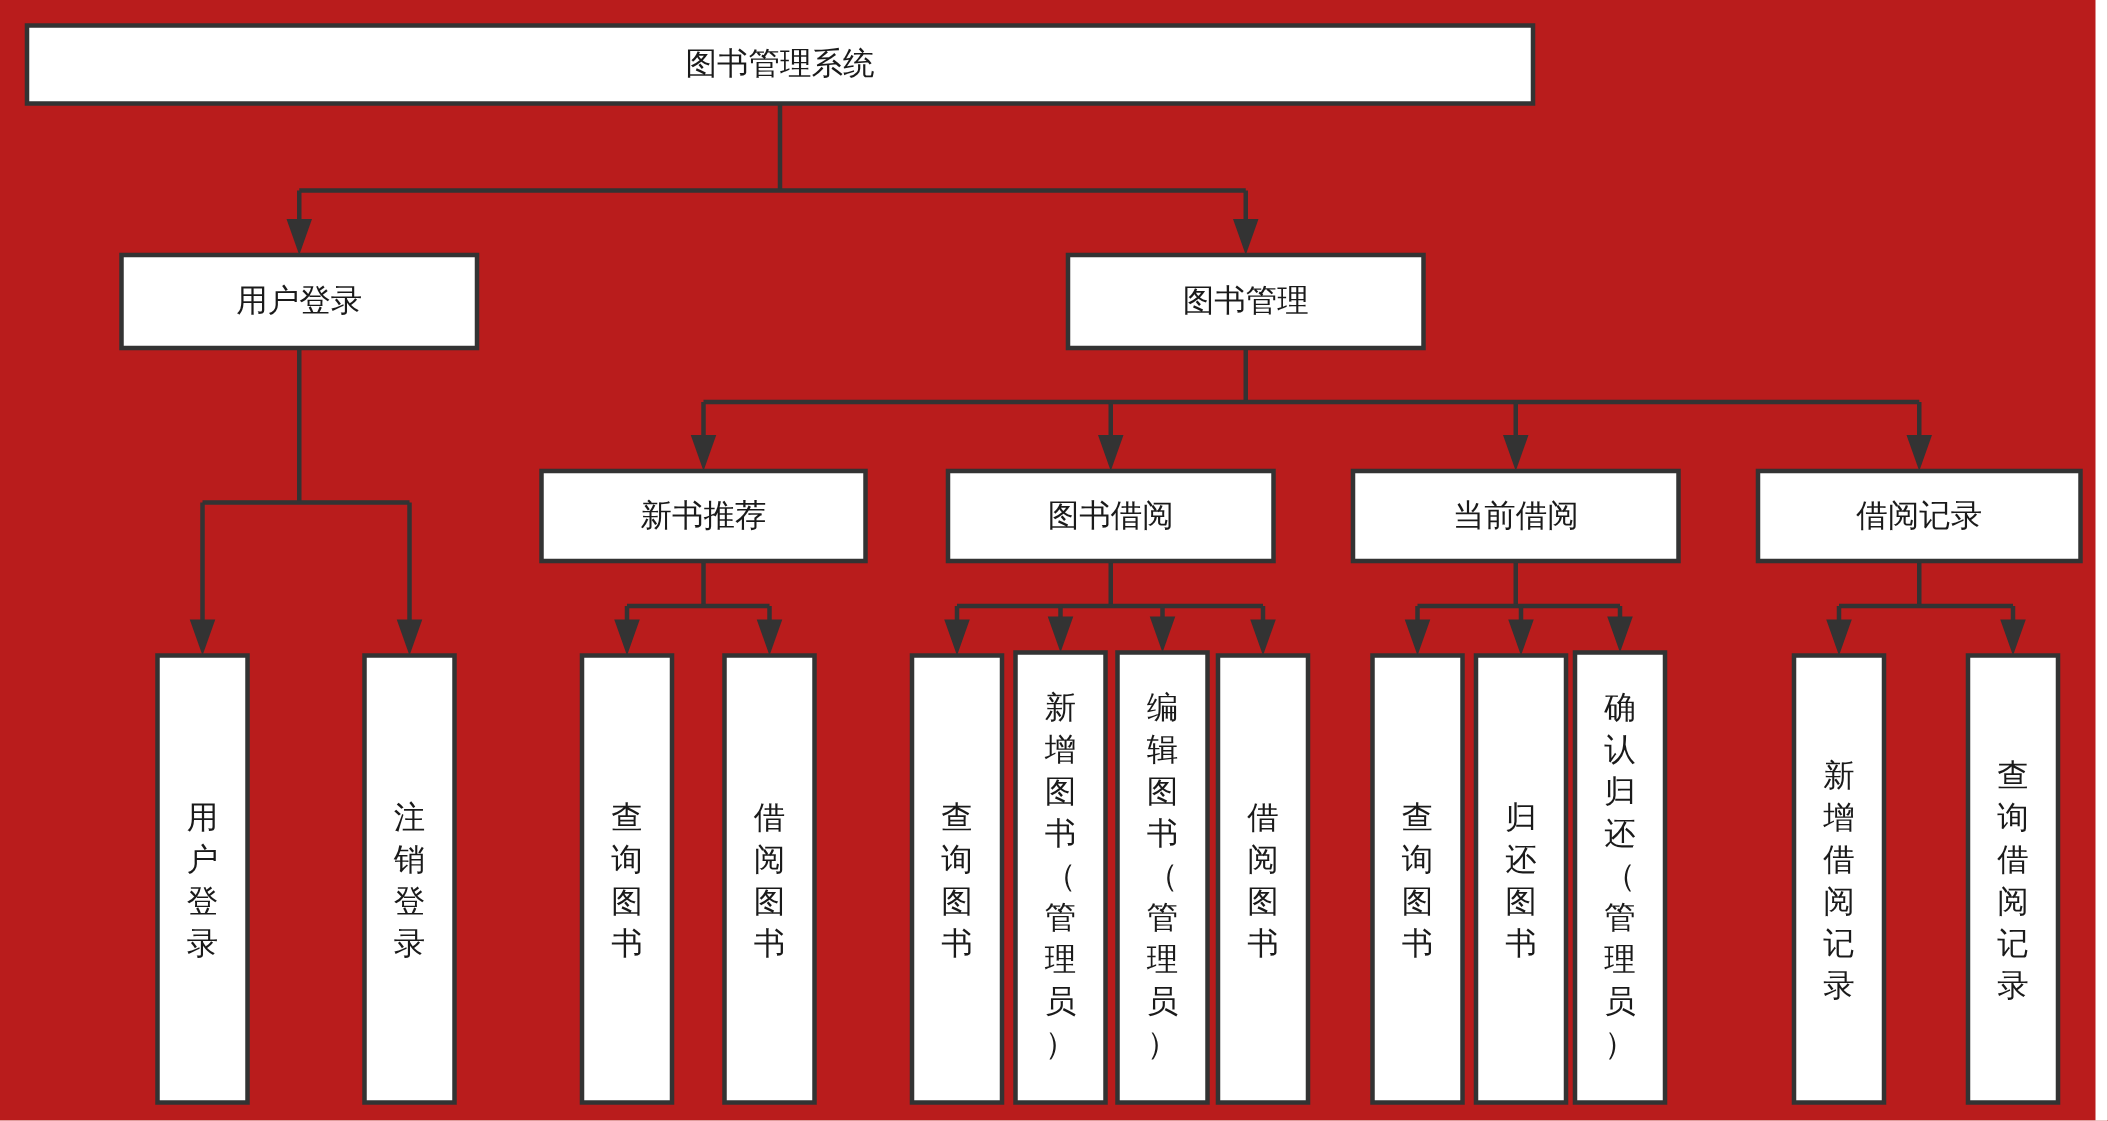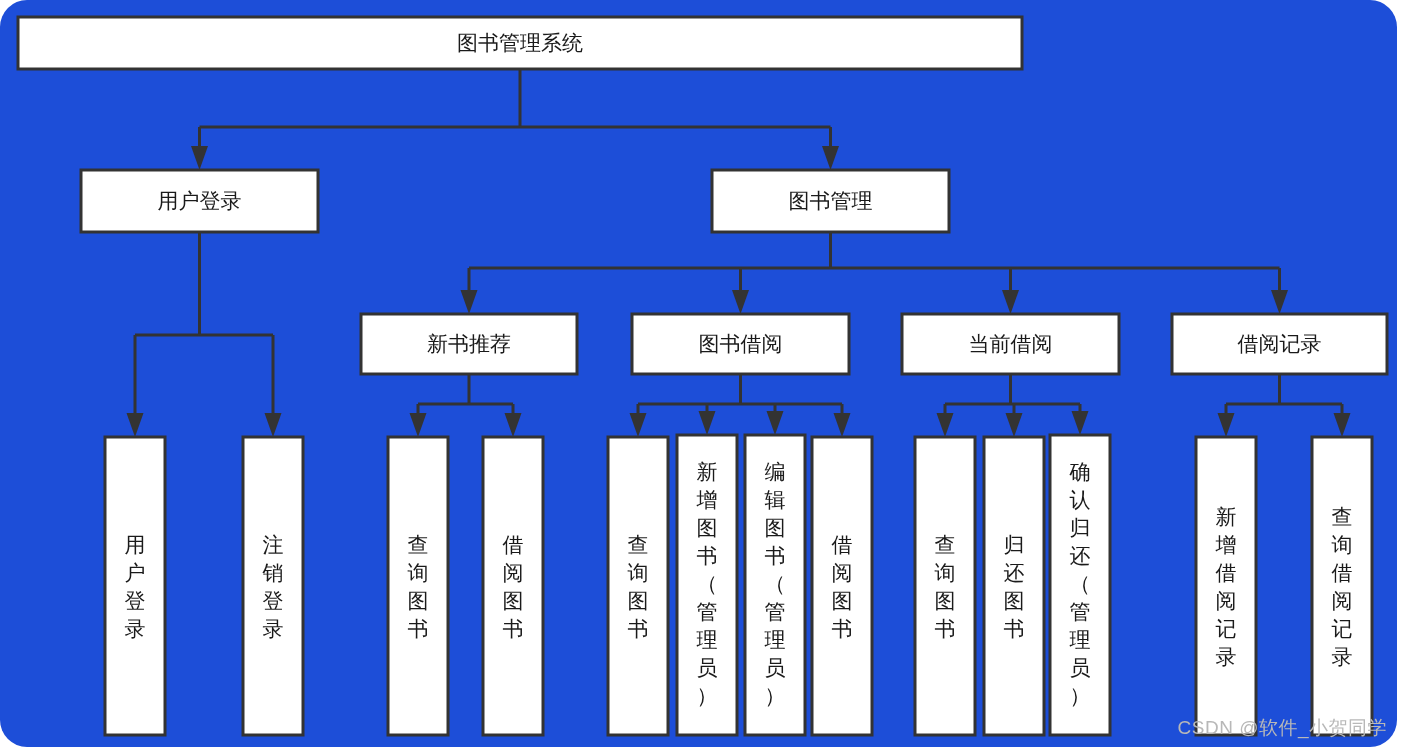--- a/index.html
+++ b/index.html
@@ -11,22 +11,21 @@
   body {
     width: 1405px;
     height: 747px;
     font-family: "Liberation Sans", "DejaVu Sans", sans-serif;
     overflow: hidden;
   }
   #diagram-root {
     position: relative;
     width: 1397px;
     height: 747px;
-    background: #1d4ed8;
-    border-radius: 27px;
+    background: #b91c1c;
   }
   svg.diagram-canvas {
     position: absolute;
     left: 0;
     top: 0;
     width: 1405px;
     height: 747px;
     display: block;
   }
   .node-box {
@@ -204,14 +203,13 @@
         <g>
           <rect class="node-box" x="1196" y="437" width="60" height="298"></rect>
           <text class="node-label-vertical" x="1226" y="523.84" font-size="22"><tspan x="1226" dy="0">新</tspan><tspan x="1226" dy="28">增</tspan><tspan x="1226" dy="28">借</tspan><tspan x="1226" dy="28">阅</tspan><tspan x="1226" dy="28">记</tspan><tspan x="1226" dy="28">录</tspan></text>
         </g>
         <g>
           <rect class="node-box" x="1312" y="437" width="60" height="298"></rect>
           <text class="node-label-vertical" x="1342" y="523.84" font-size="22"><tspan x="1342" dy="0">查</tspan><tspan x="1342" dy="28">询</tspan><tspan x="1342" dy="28">借</tspan><tspan x="1342" dy="28">阅</tspan><tspan x="1342" dy="28">记</tspan><tspan x="1342" dy="28">录</tspan></text>
         </g>
       </g>
   </svg>
-  <div class="watermark-text">CSDN @软件_小贺同学</div>
 </div>
 
 </body></html>

